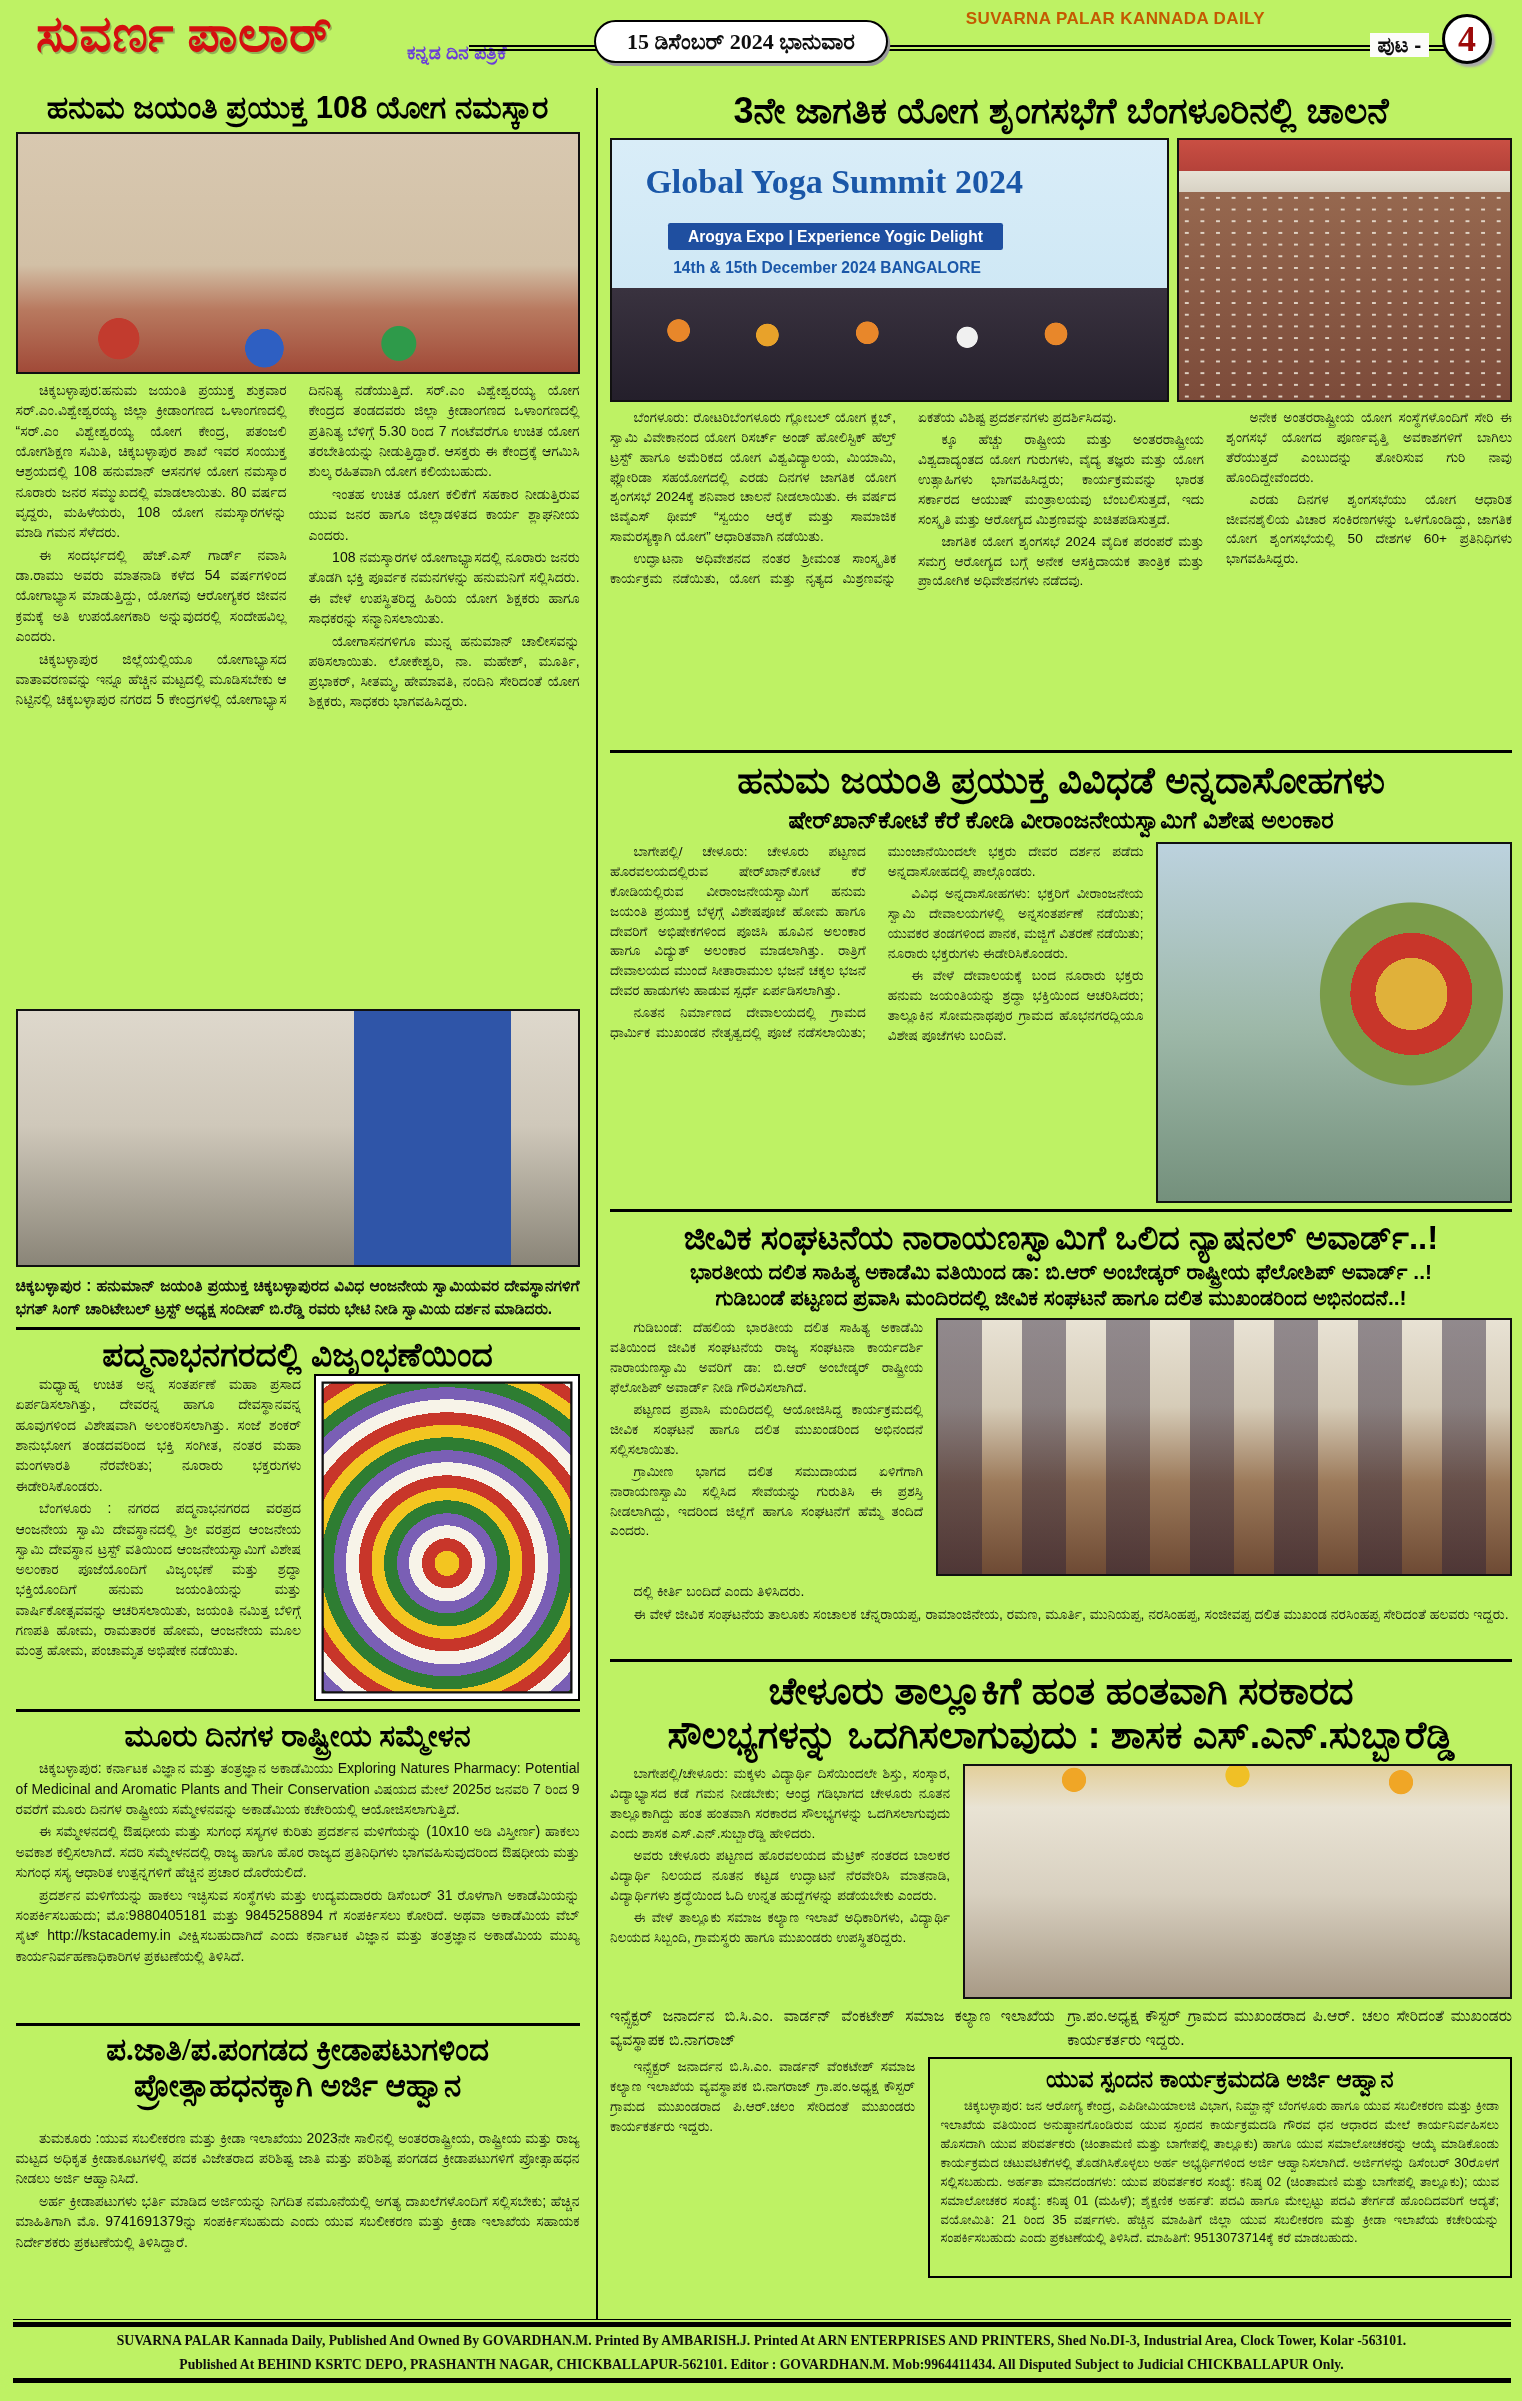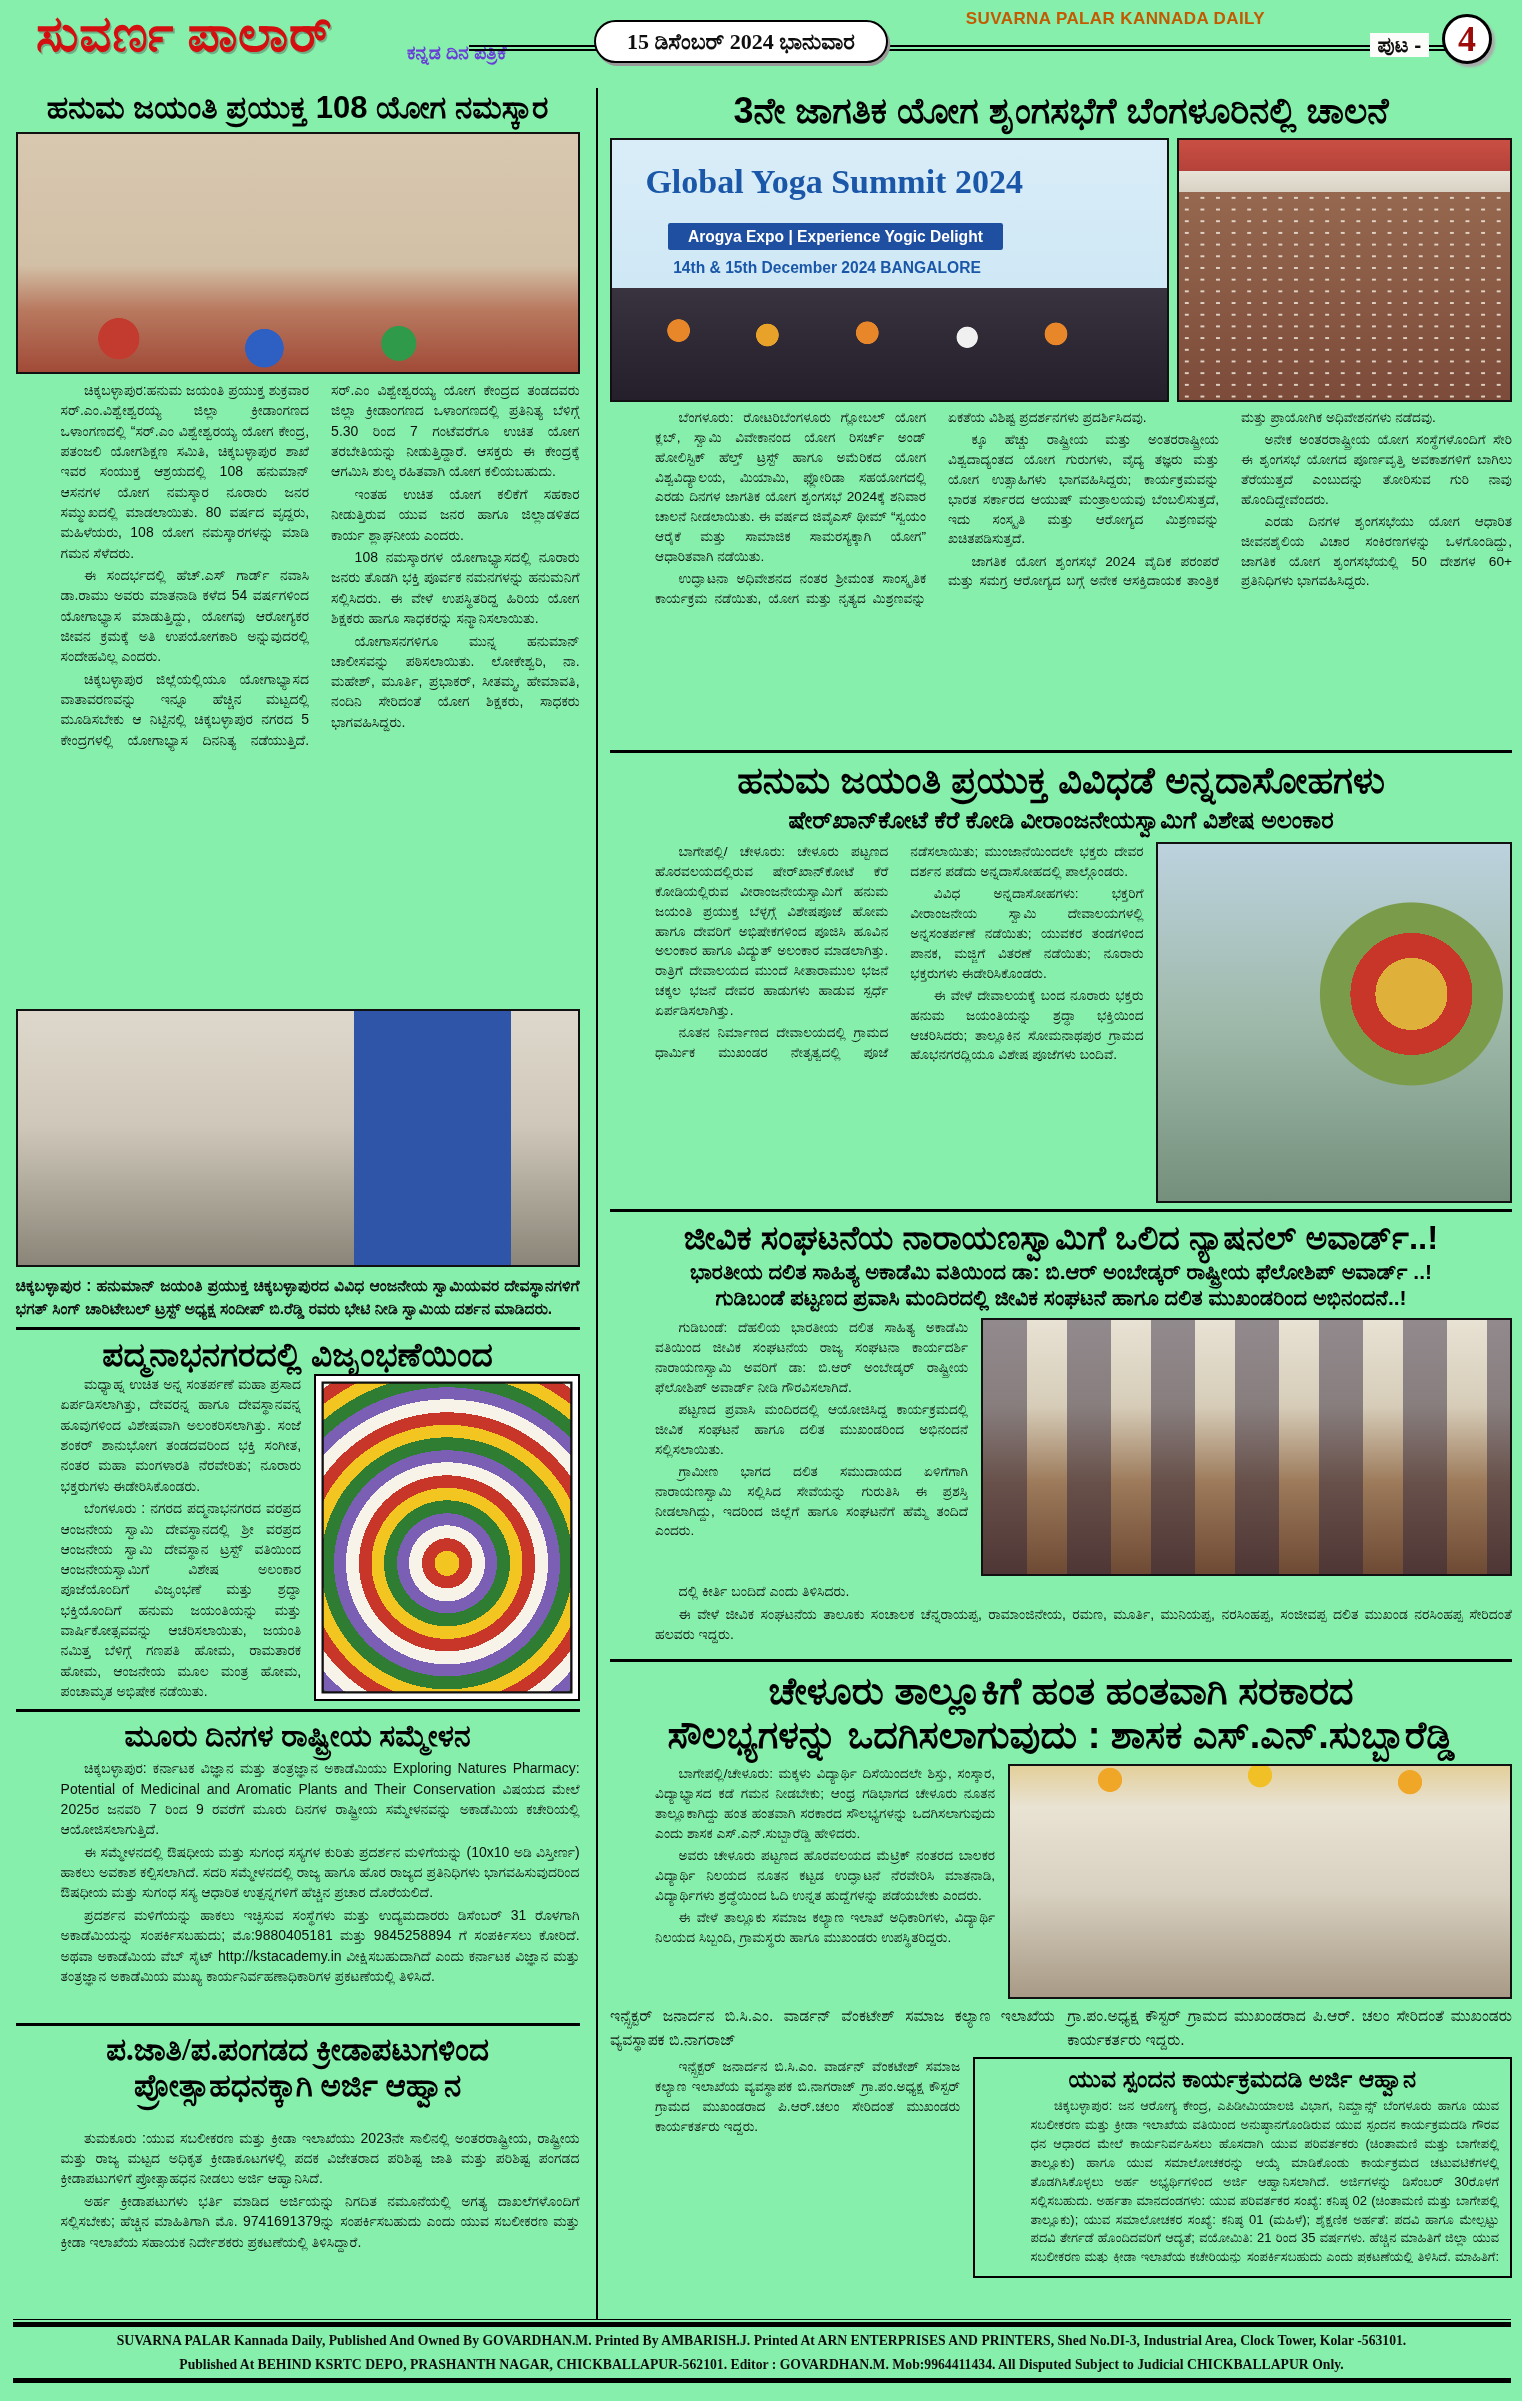--- a/index.html
+++ b/index.html
@@ -1,17 +1,17 @@
 <!DOCTYPE html>
 <html style="font-size:12.5px"><head>
 <meta charset="utf-8">
 <style>
   * { box-sizing: border-box; }
   body { margin:0; background:#d9d9d9; }
-  .page { width:1523px; height:2401px; margin:0 auto; background:#86efac; color:#0e0e0e;
+  .page { width:1523px; height:2401px; margin:0 auto; background:#bef264; color:#0e0e0e;
           font-family:"Liberation Sans", sans-serif; position:relative; overflow:hidden; }
 
   
   .header { height:88px; position:relative; }
   .m-title { position:absolute; left:36px; top:4.7px; font-size:50px; font-weight:800; color:#d40f0f;
              font-family:"Liberation Serif", serif; text-shadow:1.6px 1.6px 0 rgba(60,60,60,.35); letter-spacing:0.8px; }
   .m-tagline { position:absolute; left:407px; top:42px; font-size:19px; font-weight:700; color:#6a3fd8; }
   .h-rule { position:absolute; left:469px; right:56px; top:45px; height:5.5px;
             border-top:2px solid #000; border-bottom:2px solid #000; }
   .date-pill { position:absolute; left:594px; top:20.3px; border:2.3px solid #000; border-radius:22px;
@@ -25,21 +25,21 @@
                  font-family:"Liberation Serif", serif; z-index:2; }
 
   
   .content { display:flex; padding:0 11px 0 15.6px; height:2231px; }
   .col-left { width:582px; padding-right:16px; border-right:2.3px solid #000; }
   .col-right { flex:1; padding-left:12.5px; }
 
   .h-big { font-weight:800; text-align:center; line-height:1.16; color:#000; }
   .sec-rule { border-top:3.1px solid #000; margin:6.3px 0; }
 
-  .body-text { font-size:14px; line-height:1.45; text-align:justify; overflow:hidden;margin-left:45px; }
+  .body-text { font-size:14px; line-height:1.45; text-align:justify; overflow:hidden; }
   .body-text p { margin:0 0 2.3px; text-indent:23.5px; }
   .cols-2 { column-count:2; column-gap:22px; }
   .cols-3 { column-count:3; column-gap:22px; }
 
   .photo { border:2px solid #111; position:relative; overflow:hidden; }
   .caption { font-size:15.6px; line-height:1.5; text-align:justify; font-weight:600; }
 
   
   .ph-yoga { background:
       radial-gradient(circle at 18% 86%, #c23b2e 0 20.3px, rgba(0,0,0,0) 21px),

